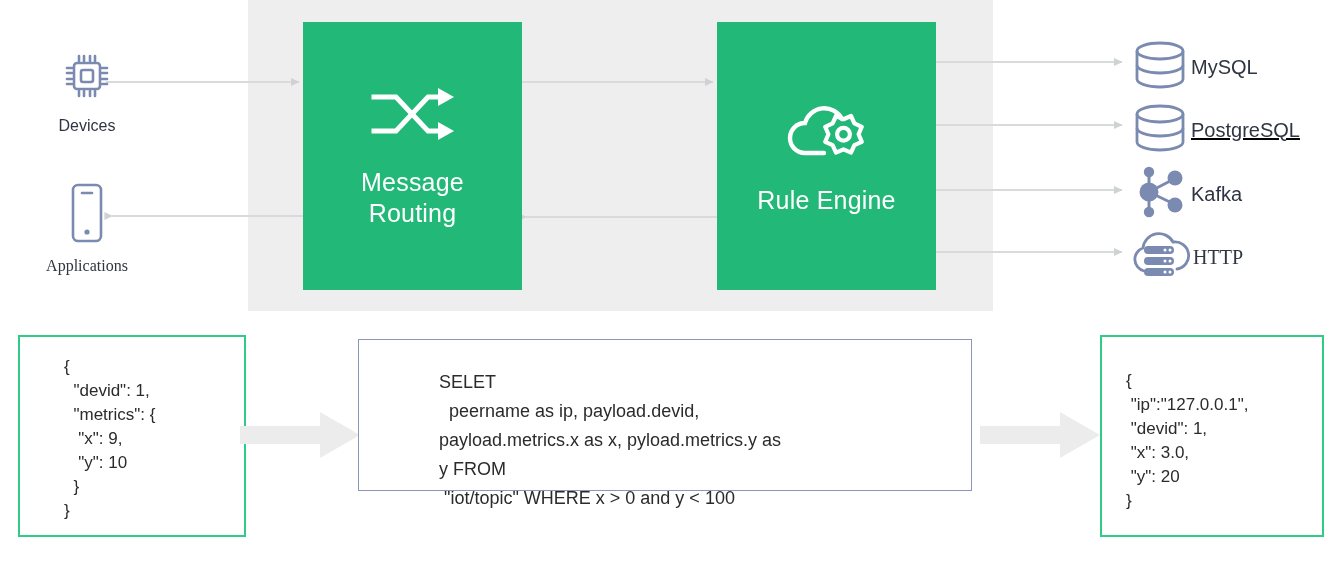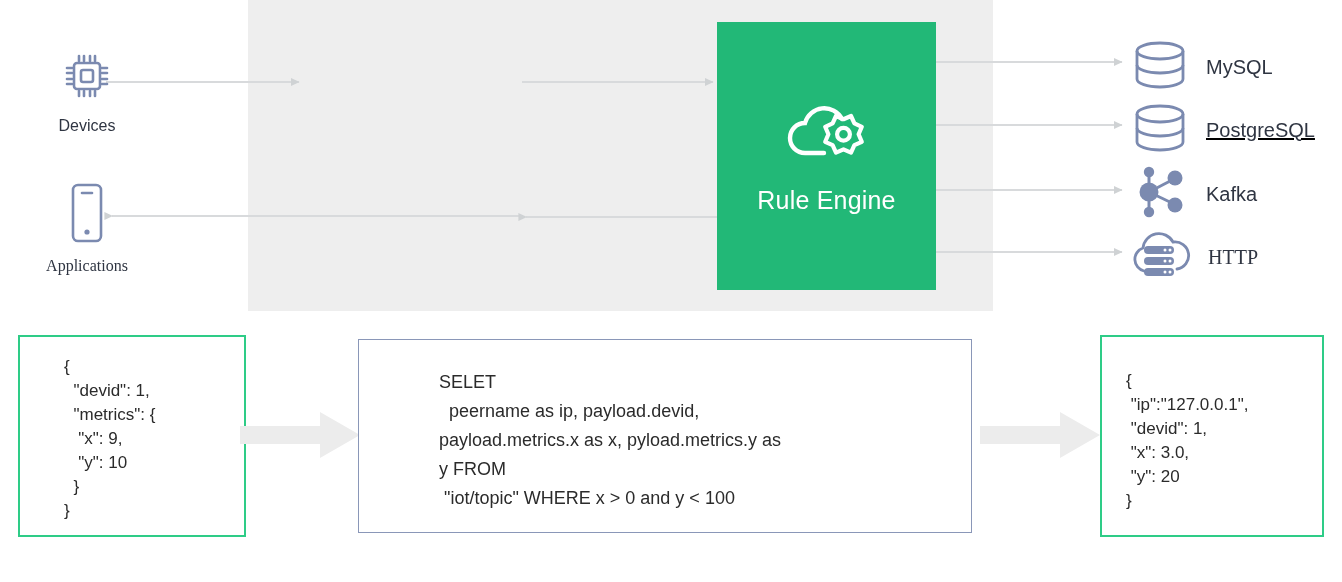--- a/index.html
+++ b/index.html
@@ -76,21 +76,21 @@
   }
   #endpoint-devices { left: 24px; top: 48px; width: 126px; }
   #endpoint-applications { left: 24px; top: 182px; width: 126px; font-family: Liberation Serif, serif; }
 
   
   .endpoint-right {
     position: absolute;
     display: flex;
     flex-direction: row;
     align-items: center;
-    gap: 16px;
+    gap: 1px;
     text-align: right;
   }
   .endpoint-right .ep-label {
     font-size: 20px;
     color: #2f3542;
     white-space: nowrap;
   }
   #endpoint-mysql      { left: 1130px; top: 40px; }
   #endpoint-postgresql { left: 1130px; top: 103px; text-decoration: underline; }
   #endpoint-kafka      { left: 1130px; top: 166px; }
@@ -120,21 +120,21 @@
     width: 228px; height: 202px;
     border: 2px solid #2ecc87;
   }
   #code-input .code-text {
     font-size: 17px;
     line-height: 24px;
     padding: 18px 0 0 44px;
   }
   #code-sql {
     left: 358px; top: 339px;
-    width: 614px; height: 194px;
+    width: 614px; height: 152px;
     border: 1px solid #8a97b8;
   }
   #code-sql .code-text {
     font-size: 18px;
     line-height: 29px;
     padding: 28px 0 0 80px;
   }
   #code-output {
     left: 1100px; top: 335px;
     width: 224px; height: 202px;
@@ -222,20 +222,34 @@
     <span>
       <svg width="42" height="62" viewBox="0 0 42 62" xmlns="http://www.w3.org/2000/svg">
         <rect x="7" y="3" width="28" height="56" rx="5" fill="none" stroke="#7b8ab0" stroke-width="2.6"></rect>
         <line x1="16" y1="11" x2="26" y2="11" stroke="#7b8ab0" stroke-width="2.6" stroke-linecap="round"></line>
         <circle cx="21" cy="50" r="2.6" fill="#7b8ab0"></circle>
       </svg>
     </span>
     <span class="ep-label">Applications</span>
   </div>
 
+  <div class="green-box" id="box-message-routing">
+    <span class="box-icon">
+      <svg width="86" height="62" viewBox="0 0 86 62" xmlns="http://www.w3.org/2000/svg">
+        <g fill="none" stroke="#ffffff" stroke-width="5" stroke-linecap="square">
+          <path d="M4 14 H26 L58 48 H72"></path>
+          <path d="M4 48 H26 L58 14 H72"></path>
+        </g>
+        <path d="M68 5 L84 14 L68 23 z" fill="#ffffff"></path>
+        <path d="M68 39 L84 48 L68 57 z" fill="#ffffff"></path>
+      </svg>
+    </span>
+    <span class="box-label" style="white-space:pre-line">Message
+Routing</span>
+  </div>
 
   <div class="green-box" id="box-rule-engine">
     <span class="box-icon">
       <svg width="82" height="66" viewBox="0 0 82 66" xmlns="http://www.w3.org/2000/svg">
         <path d="M38 56 H19 A15 15 0 0 1 19 26 A20 20 0 0 1 56 22" fill="none" stroke="#ffffff" stroke-width="4.4" stroke-linecap="round"></path>
         <path d="M50 19
                  l7.5 3.2 l7.5 -3.2 l3.4 7.4 l7.4 3.4 l-3.2 7.5 l3.2 7.5 l-7.4 3.4 l-3.4 7.4
                  l-7.5 -3.2 l-7.5 3.2 l-3.4 -7.4 l-7.4 -3.4 l3.2 -7.5 l-3.2 -7.5 l7.4 -3.4 z" fill="none" stroke="#ffffff" stroke-width="4.2" stroke-linejoin="round"></path>
         <circle cx="57.5" cy="37.3" r="6.4" fill="none" stroke="#ffffff" stroke-width="4.2"></circle>
       </svg>

